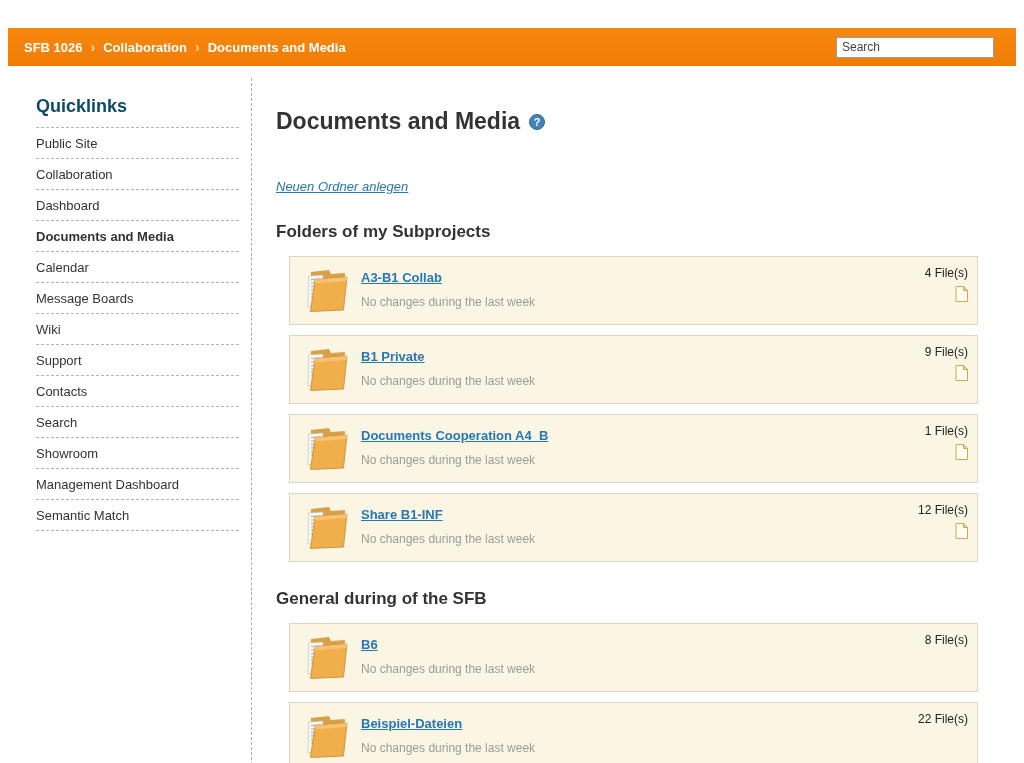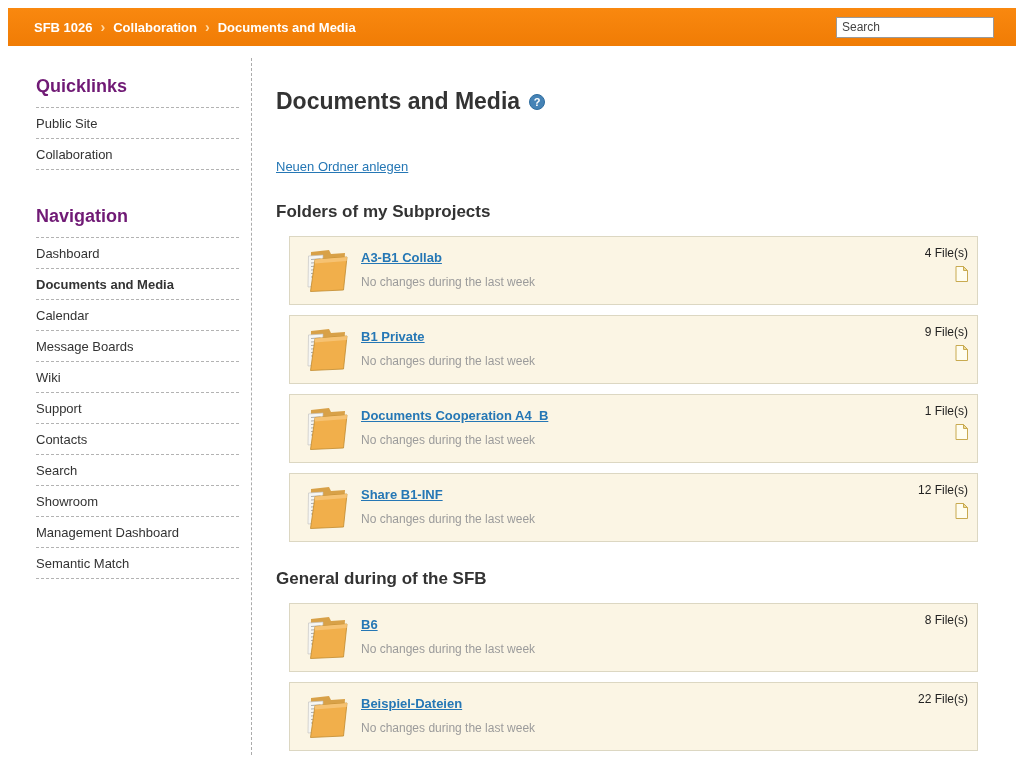--- a/index.html
+++ b/index.html
@@ -9,21 +9,22 @@
     font-family: "Liberation Sans", sans-serif;
     color: #333;
   }
   .page { position: absolute; top: 8px; left: 8px; right: 8px; bottom: 8px; background: #fff; }
 
   
   .topbar {
     height: 38px;
     background: linear-gradient(#f9880f, #f07c05);
     display: flex; align-items: center; justify-content: space-between;
-    padding: 0 22px 0 26px;
+    padding: 0 22px 0 16px;
+    margin-top: 20px;
   }
   .breadcrumb { display: flex; align-items: center; gap: 8px; }
   .crumb {
     color: #ffffff; font-size: 13px; font-weight: bold;
     text-decoration: none; cursor: pointer;
   }
   .crumb-sep { color: #ffd9a4; font-size: 14px; font-weight: bold; line-height: 1; }
   .search-input {
     width: 158px; height: 21px;
     border: 1px solid #9a9a9a; background: #fff;
@@ -37,21 +38,21 @@
   .sidebar { width: 243px; padding: 22px 12px 0 28px; flex-shrink: 0; }
   .main {
     flex: 1;
     border-left: 1px dashed #ababab;
     padding: 30px 38px 0 24px;
     margin-top: 12px;
   }
 
   
   .side-heading {
-    font-size: 18px; font-weight: bold; color: #701a75;
+    font-size: 18px; font-weight: bold; color: #0c4a6e;
     padding: 8px 0 10px; border-bottom: 1px dashed #b3b3b3;
   }
   .side-heading.second { margin-top: 28px; }
   .side-item {
     font-size: 13px; color: #333;
     padding: 8px 0 7px;
     border-bottom: 1px dashed #b3b3b3;
     cursor: pointer;
   }
   .side-item.active { font-weight: bold; }
@@ -63,21 +64,21 @@
   }
   .help-icon {
     width: 16px; height: 16px; border-radius: 50%;
     background: #4583b6; border: 1px solid #2e6d9f;
     color: #fff; font-size: 11px; font-weight: bold;
     display: inline-flex; align-items: center; justify-content: center;
     cursor: pointer; flex-shrink: 0;
   }
   .new-folder-link {
     display: inline-block; margin-top: 44px;
-    font-size: 13px; color: #2577b5; text-decoration: underline; cursor: pointer;
+    font-size: 13px; color: #2577b5; text-decoration: underline; cursor: pointer; font-style: italic;
   }
   .section-heading {
     font-size: 17px; font-weight: bold; color: #333;
     margin: 27px 0 14px;
   }
 
   .folder-card {
     display: flex; align-items: flex-start;
     background: #fbf5e4;
     border: 1px solid #dcd7c2;
@@ -116,21 +117,20 @@
     <input class="search-input" type="text" placeholder="Search" style="">
   </div>
 
   <div class="content">
 
     <div class="sidebar">
       <div class="side-heading">Quicklinks</div>
       <div class="side-item">Public Site</div>
       <div class="side-item">Collaboration</div>
 
-      <div class="side-heading second">Navigation</div>
       <div class="side-item">Dashboard</div>
       <div class="side-item active">Documents and Media</div>
       <div class="side-item">Calendar</div>
       <div class="side-item">Message Boards</div>
       <div class="side-item">Wiki</div>
       <div class="side-item">Support</div>
       <div class="side-item">Contacts</div>
       <div class="side-item">Search</div>
       <div class="side-item">Showroom</div>
       <div class="side-item">Management Dashboard</div>

